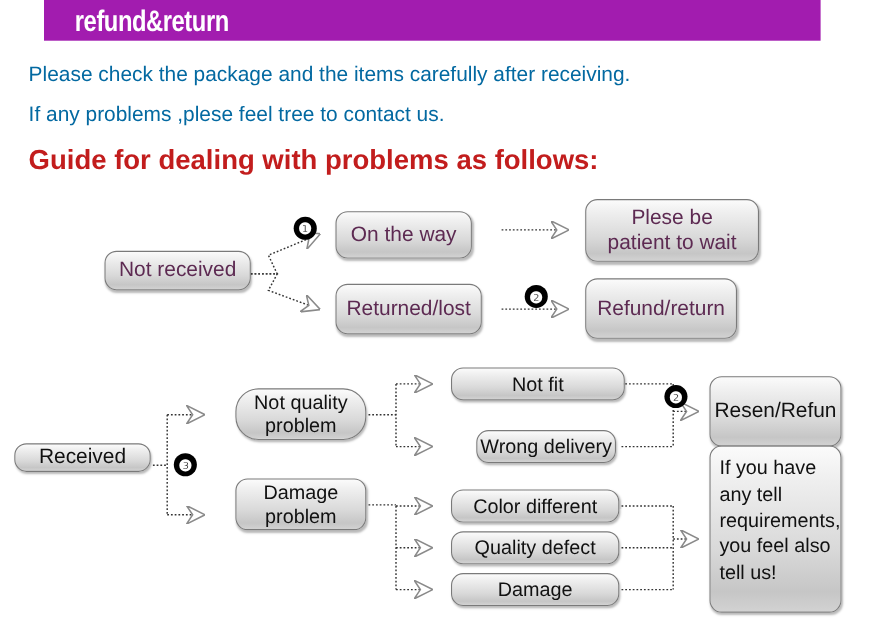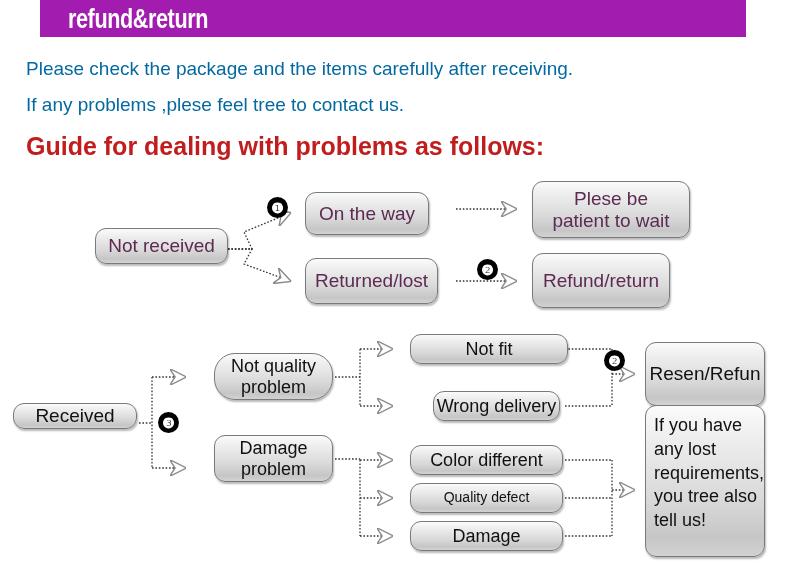--- a/index.html
+++ b/index.html
@@ -193,35 +193,35 @@
 </div>
 
 <div class="node dark" style="left:410px; top:391px; width:127px; height:30px; font-size:18px;margin-left:23px;">
   <span>Wrong delivery</span>
 </div>
 
 <div class="node dark" style="left:410px; top:445px; width:153px; height:30px; font-size:18px;">
   <span>Color different</span>
 </div>
 
-<div class="node dark" style="left:410px; top:483px; width:153px; height:30px; font-size:14px;">
+<div class="node dark" style="left:410px; top:483px; width:153px; height:30px; font-size:18px;">
   <span>Quality defect</span>
 </div>
 
 <div class="node dark" style="left:410px; top:521px; width:153px; height:30px; font-size:18px;">
   <span>Damage</span>
 </div>
 
 <div class="badge" style="left:604px; top:350px;">❷</div>
 
 <div class="node dark" style="left:645px; top:342px; width:120px; height:64px; font-size:19px; flex-direction:column;gap:45px;">
   <span>Resen/Refun</span>
 </div>
 
 <div class="node dark" style="left:645px; top:405px; width:120px; height:152px; font-size:18px;
             flex-direction:column; align-items:flex-start; justify-content:flex-start;
             text-align:left; padding:8px 6px 0 8px; line-height:1.32;">
   <span>If you have</span>
-  <span>any lost</span>
+  <span>any tell</span>
   <span>requirements,</span>
-  <span>you tree also</span>
+  <span>you feel also</span>
   <span>tell us!</span>
 </div>
 
 </body></html>

